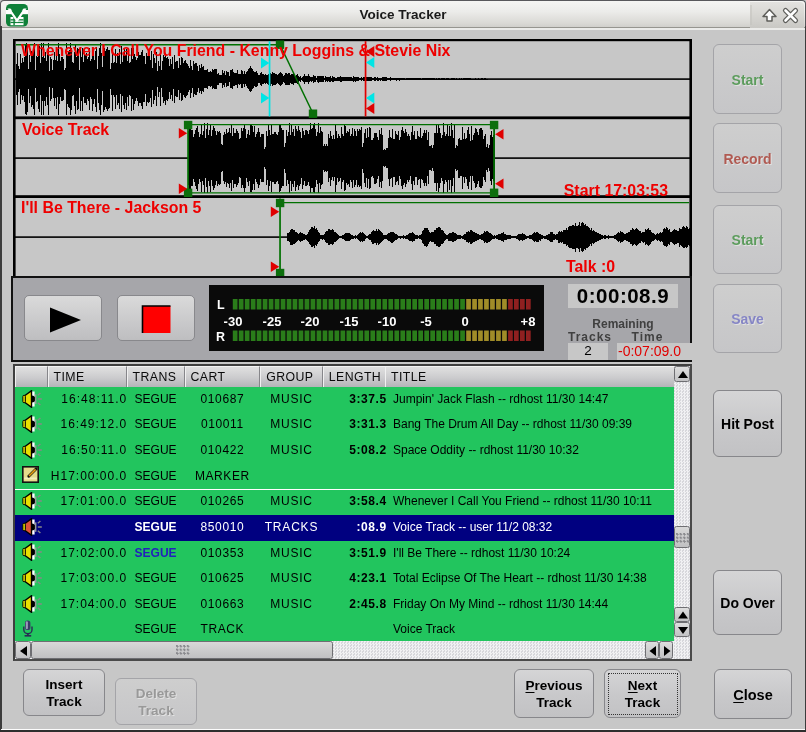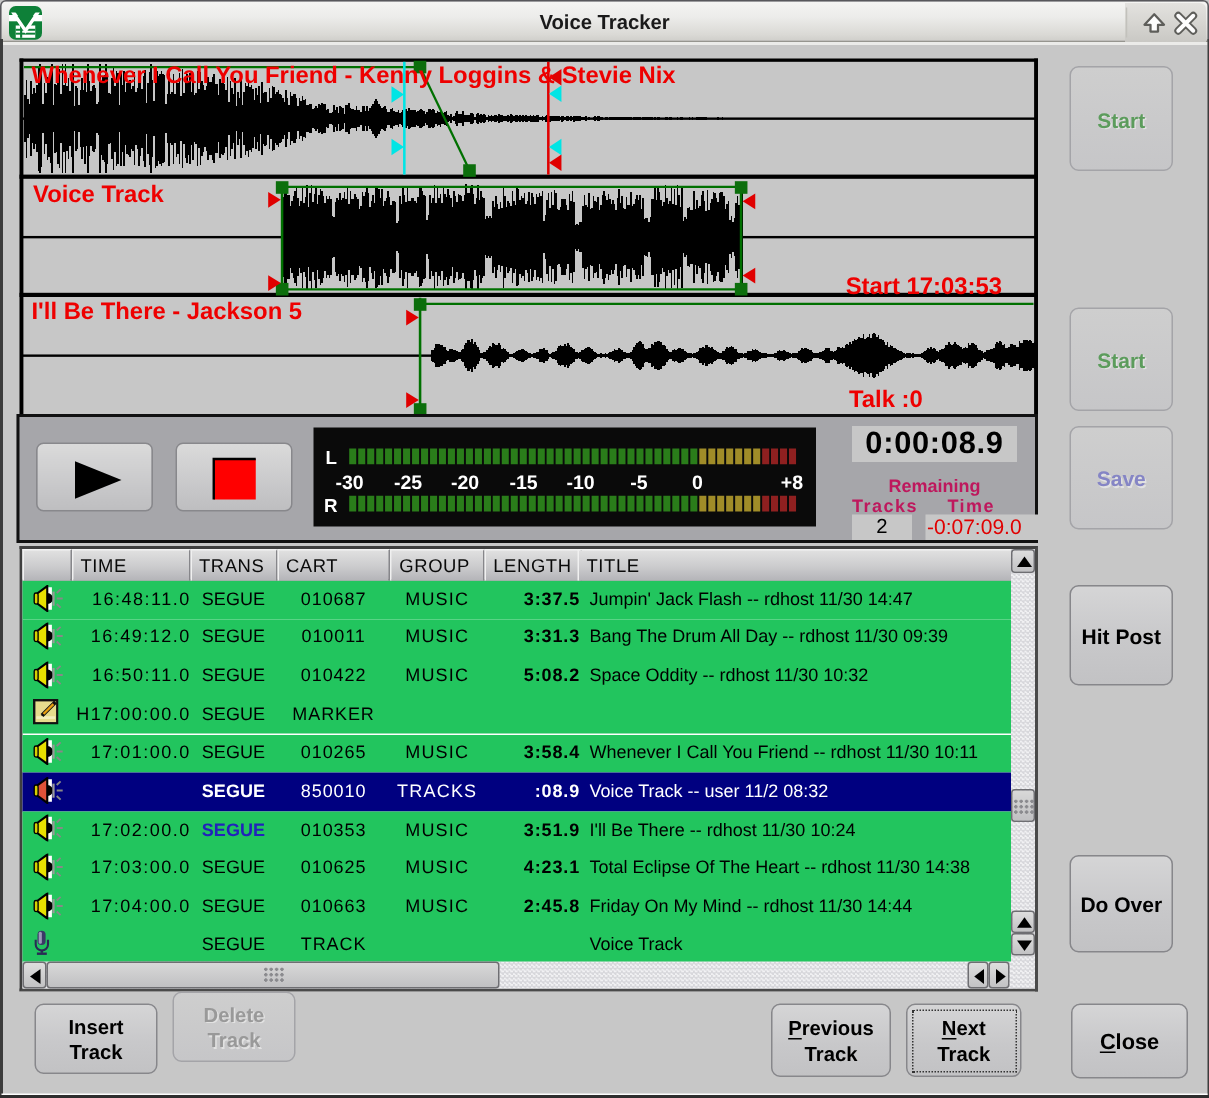--- a/index.html
+++ b/index.html
@@ -19,21 +19,21 @@
 #wfsvg { position:absolute; left:0; top:0; }
 
 #panel { position:absolute; left:11px; top:276px; width:681px; height:86px; background:#a6a6aa; border:2.4px solid #111; }
 .btn { position:absolute; background:linear-gradient(#dadada, #c6c6c8 70%, #bebec0); border:1px solid #88888c; border-radius:5px; }
 .emb { text-shadow:1px 1px 0 #e2e2e2; }
 #meter { position:absolute; left:209px; top:285px; width:335px; height:66px; background:#0a0a0a; }
 .mlab { font:bold 13px "Liberation Sans",sans-serif; fill:#fff; }
 .mLR { font:bold 12.5px "Liberation Sans",sans-serif; fill:#fff; }
 #clock { position:absolute; left:568px; top:284px; width:110px; height:24px; background:#c7c7c7; color:#000;
   font-size:20.5px; font-weight:bold; text-align:center; line-height:23px; letter-spacing:0.5px; }
-.plab { position:absolute; font-size:12px; font-weight:bold; color:#be185d; }
+.plab { position:absolute; font-size:12px; font-weight:bold; color:#404040; }
 #nbox { position:absolute; left:568px; top:343px; width:40px; height:16.5px; background:#c7c7c7; color:#000;
   font-size:13.5px; text-align:center; line-height:16px; }
 #tbox { position:absolute; left:617px; top:343px; width:83px; height:16.5px; background:#c7c7c7; color:#e00000;
   font-size:14px; line-height:16px; white-space:nowrap; overflow:hidden; padding-left:1px; }
 
 #tbl { position:absolute; left:13px; top:363.5px; width:679px; height:297.5px; background:#fff;
   border-top:2px solid #3f3f3f; border-left:2px solid #3f3f3f; border-right:2px solid #4a4a4a; border-bottom:2px solid #4a4a4a; }
 #thead { position:absolute; left:15px; top:365.5px; width:675px; height:21.5px;
   background:linear-gradient(#e0e0e0, #cbcbcd 55%, #b4b4b8); border-bottom:1px solid #7e7e82; }
 .hc { position:absolute; top:0; height:21.5px; border-right:1px solid #86868a; border-top:1px solid #f4f4f4; border-left:1px solid #f0f0f0;
@@ -489,30 +489,32 @@
       </svg>
   </div>
   <div class="sbtn" style="left:659px;top:640.8px;width:14px;height:18px">
     <svg width="14" height="18" viewBox="0 0 14 18">
         <polygon points="10.5,9 4,4 4,14" fill="#000"></polygon>
       </svg>
   </div>
 
   <div class="big dis" style="left:713px;top:44px;width:69px;height:70px;line-height:70px;font-size:14px">
     <span class="emb" style="color:#5c9c5c">Start</span></div>
+  <div class="big dis" style="left:713px;top:123px;width:69px;height:70px;line-height:70px;font-size:14px">
+    <span class="emb" style="color:#b05a52">Record</span></div>
   <div class="big dis" style="left:713px;top:205px;width:69px;height:69px;line-height:69px;font-size:14px">
     <span class="emb" style="color:#5c9c5c">Start</span></div>
   <div class="big dis" style="left:713px;top:284px;width:69px;height:69px;line-height:69px;font-size:14px">
     <span class="emb" style="color:#8585c5">Save</span></div>
   <div class="big" style="left:713px;top:390px;width:69px;height:67px;line-height:67px;font-size:14px">Hit Post</div>
   <div class="big" style="left:713px;top:570px;width:69px;height:65px;line-height:65px;font-size:14px">Do Over</div>
   <div class="big" style="left:714px;top:669px;width:78px;height:50px;line-height:50px;font-size:14.5px"><u>C</u>lose</div>
 
   <div class="big" style="left:23px;top:669px;width:82px;height:47px;font-size:13.5px;padding-top:6px;line-height:17px">Insert<br>Track</div>
-  <div class="big dis" style="left:115px;top:661px;width:82px;height:47px;font-size:13.5px;padding-top:6px;line-height:17px">
+  <div class="big dis" style="left:115px;top:678px;width:82px;height:47px;font-size:13.5px;padding-top:6px;line-height:17px">
     <span class="emb" style="color:#999">Delete<br>Track</span></div>
   <div class="big" style="left:514px;top:669px;width:80px;height:49px;font-size:13.5px;padding-top:7px;line-height:17px"><u>P</u>revious<br>Track</div>
   <div class="big" style="left:604px;top:669px;width:77px;height:49px;font-size:13.5px;padding-top:7px;line-height:17px">
     <div style="position:absolute;left:2.5px;top:2.5px;right:2.5px;bottom:2.5px;border:1px dotted #333"></div><u>N</u>ext<br>Track</div>
 
   <div id="frameL"></div>
     <div id="frameR"></div>
     <div id="frameB1"></div>
     <div id="frameB2"></div>
 </div>

